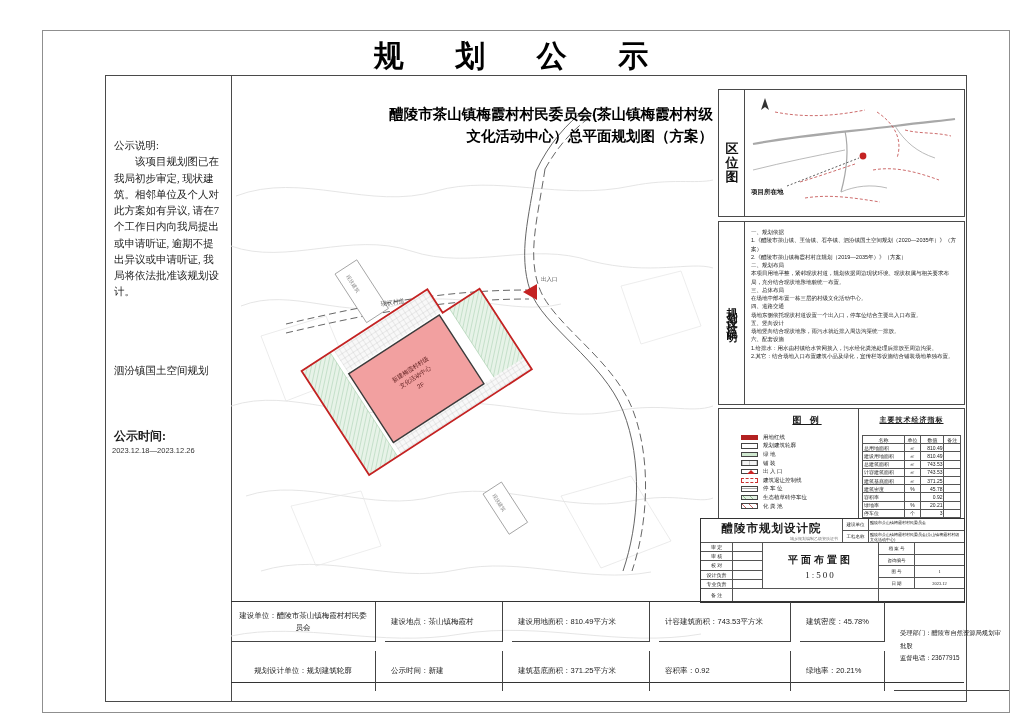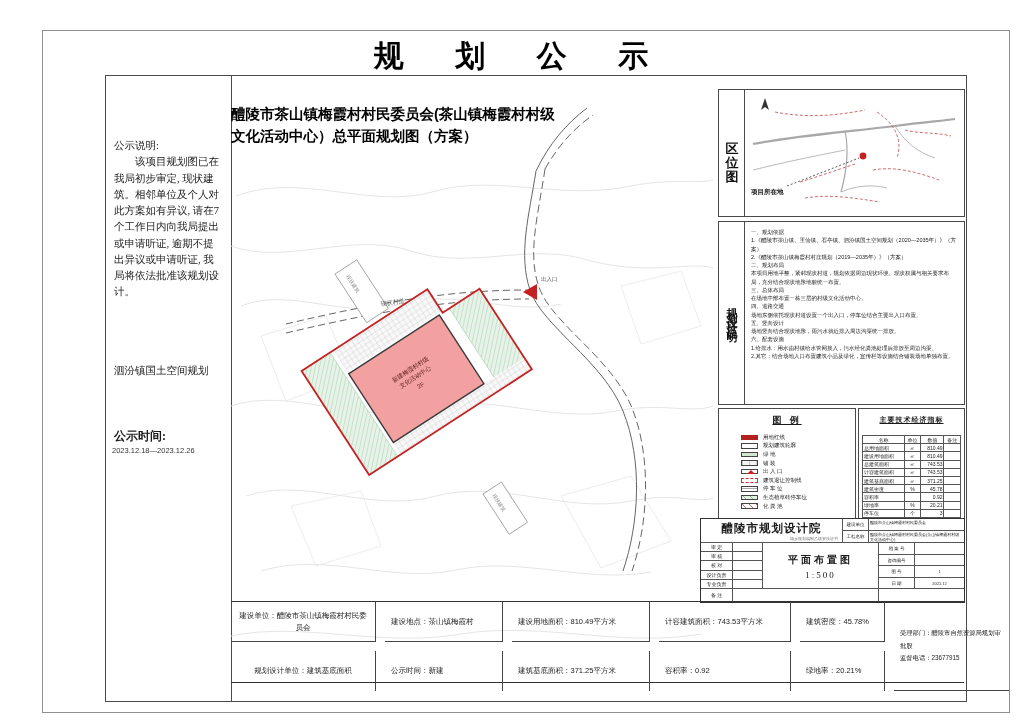--- a/index.html
+++ b/index.html
@@ -12,33 +12,33 @@
   
   .notes-col{left:0;top:0;width:125px;height:625px;border-right:1px solid #4a4a4a;}
   .notice-text{left:8px;top:62px;width:110px;font-size:10.5px;line-height:1.55;font-family:"Liberation Serif","DejaVu Serif",serif;color:#222;}
   .notice-body{text-indent:2em;}
   .notice-agency{left:8px;top:288px;width:112px;font-size:10.5px;font-family:"Liberation Serif","DejaVu Serif",serif;}
   .notice-time-label{left:8px;top:352px;font-size:12px;font-weight:bold;font-family:"Liberation Serif","DejaVu Serif",serif;}
   .notice-time-value{left:6px;top:370px;width:118px;font-size:7.5px;color:#333;}
 
   
   .map-area{left:125px;top:0;width:482px;height:625px;overflow:hidden;}
-  .map-title{left:0;top:28px;width:482px;text-align:left;font-weight:bold;font-size:14.5px;line-height:1.5;color:#000;}
+  .map-title{left:0;top:28px;width:482px;text-align:right;font-weight:bold;font-size:14.5px;line-height:1.5;color:#000;}
   .site-svg{left:0;top:0;width:482px;height:625px;}
 
   
   .panel{border:1px solid #4a4a4a;background:#fff;}
   .vstrip{position:absolute;left:0;top:0;bottom:0;width:25px;border-right:1px solid #4a4a4a;display:flex;align-items:center;justify-content:center;}
   .vlabel{writing-mode:vertical-rl;text-orientation:upright;font-weight:bold;font-family:"Liberation Serif","DejaVu Serif",serif;color:#111;}
   .loc-panel{left:612px;top:13px;width:245px;height:126px;}
   .loc-panel .vlabel{font-size:13px;letter-spacing:14px;}
   .design-panel{left:612px;top:145px;width:245px;height:182px;}
   .design-panel .vlabel{font-size:11px;letter-spacing:5px;}
   .design-body{position:absolute;left:32px;top:6px;width:206px;font-size:5.5px;line-height:1.5;color:#222;}
-  .legend-panel{left:612px;top:332px;width:136px;height:112px;}
+  .legend-panel{left:612px;top:332px;width:136px;height:112px;padding-left:20px;}
   .panel-title{text-align:center;font-size:9px;font-weight:bold;letter-spacing:3px;text-decoration:underline;margin-top:5px;font-family:"Liberation Serif","DejaVu Serif",serif;}
   .legend-items{position:absolute;left:22px;top:24px;right:6px;}
   .legend-row{display:flex;align-items:center;height:8.6px;}
   .legend-row .lbl{font-size:5.5px;color:#222;white-space:nowrap;}
   .sw{width:17px;height:5.5px;border:0.5px solid #444;margin-right:5px;flex:none;box-sizing:border-box;background:#fff;position:relative;}
   .sw.redline{background:#b32121;border-color:#b32121;}
   .sw.outline{background:#fff;}
   .sw.green{background:#cfe8cf;}
   .sw.pave{background:repeating-linear-gradient(90deg,#c8c8c8 0 0.5px,#f4f4f4 0.5px 3.5px);}
   .sw.entr::after{content:"";position:absolute;left:5px;top:0.5px;border-left:4px solid transparent;border-right:4px solid transparent;border-bottom:4px solid #c22;}
@@ -373,21 +373,21 @@
     <div class="ft-grid">
       <div class="ft-cell center">建设单位：醴陵市茶山镇梅霞村村民委员会</div>
       <div class="ft-cell">建设地点：茶山镇梅霞村</div>
       <div class="ft-cell">建设用地面积：810.49平方米</div>
       <div class="ft-cell">计容建筑面积：743.53平方米</div>
       <div class="ft-cell">建筑密度：45.78%</div>
       <div class="ft-cell ft-accept">
         <div>受理部门：醴陵市自然资源局规划审批股</div>
         <div>监督电话：23677915</div>
       </div>
-      <div class="ft-cell ft-row2 center">规划设计单位：建筑基底面积</div>
+      <div class="ft-cell ft-row2 center">规划设计单位：规划建筑轮廓</div>
       <div class="ft-cell ft-row2">公示时间：新建</div>
       <div class="ft-cell ft-row2">建筑基底面积：371.25平方米</div>
       <div class="ft-cell ft-row2">容积率：0.92</div>
       <div class="ft-cell ft-row2">绿地率：20.21%</div>
     </div>
   </div>
 
 </div>
 
 </body></html>

